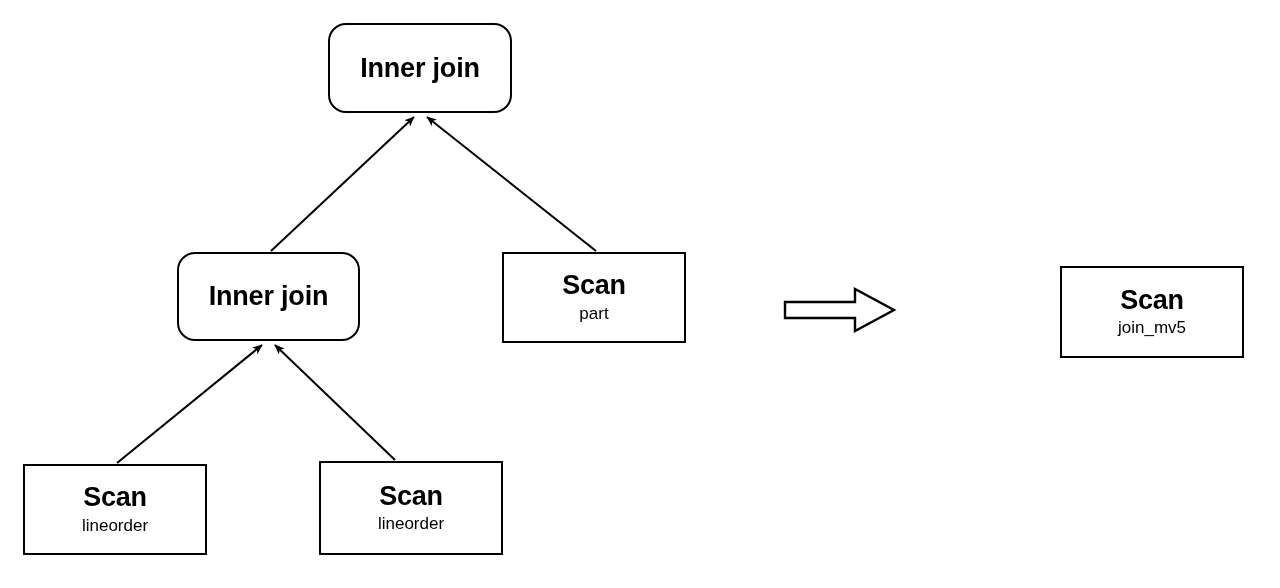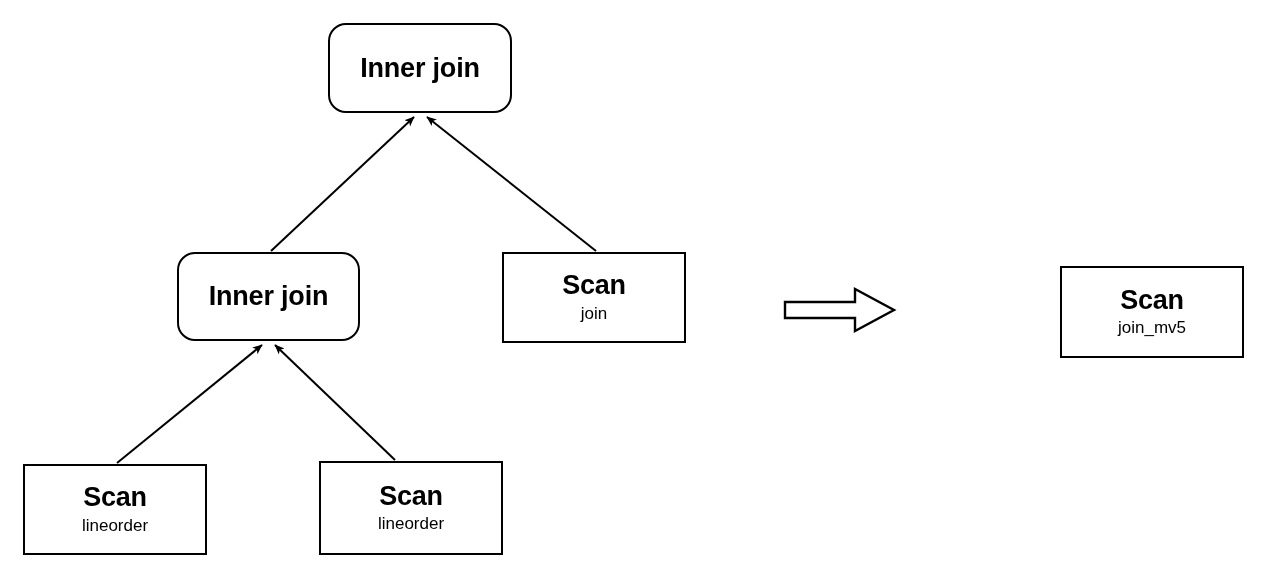--- a/index.html
+++ b/index.html
@@ -104,21 +104,21 @@
   <div class="node rounded" id="node-join-top">
     <span class="node-title">Inner join</span>
   </div>
 
   <div class="node rounded" id="node-join-mid">
     <span class="node-title">Inner join</span>
   </div>
 
   <div class="node two-line" id="node-scan-part">
     <span class="node-title">Scan</span>
-    <span class="node-sub">join</span>
+    <span class="node-sub">part</span>
   </div>
 
   <div class="node two-line" id="node-scan-customer">
     <span class="node-title">Scan</span>
     <span class="node-sub">lineorder</span>
   </div>
 
   <div class="node two-line" id="node-scan-lineorder">
     <span class="node-title">Scan</span>
     <span class="node-sub">lineorder</span>

